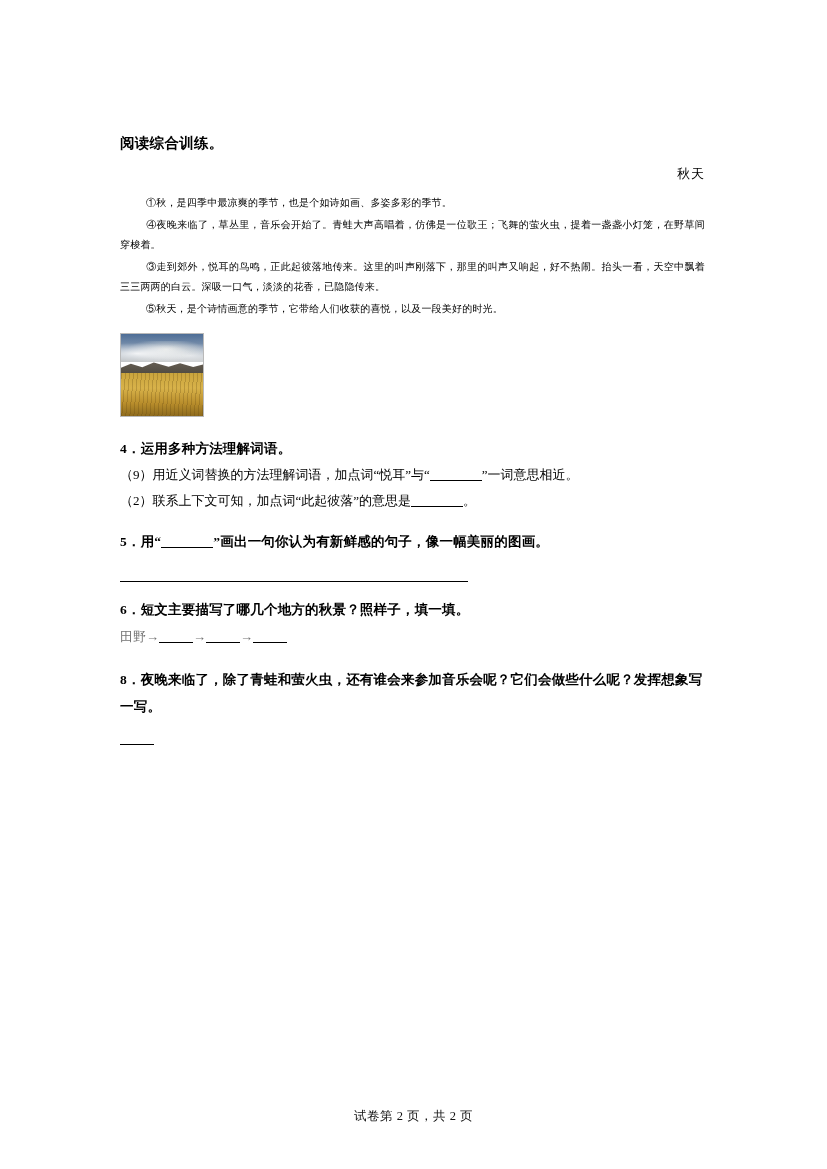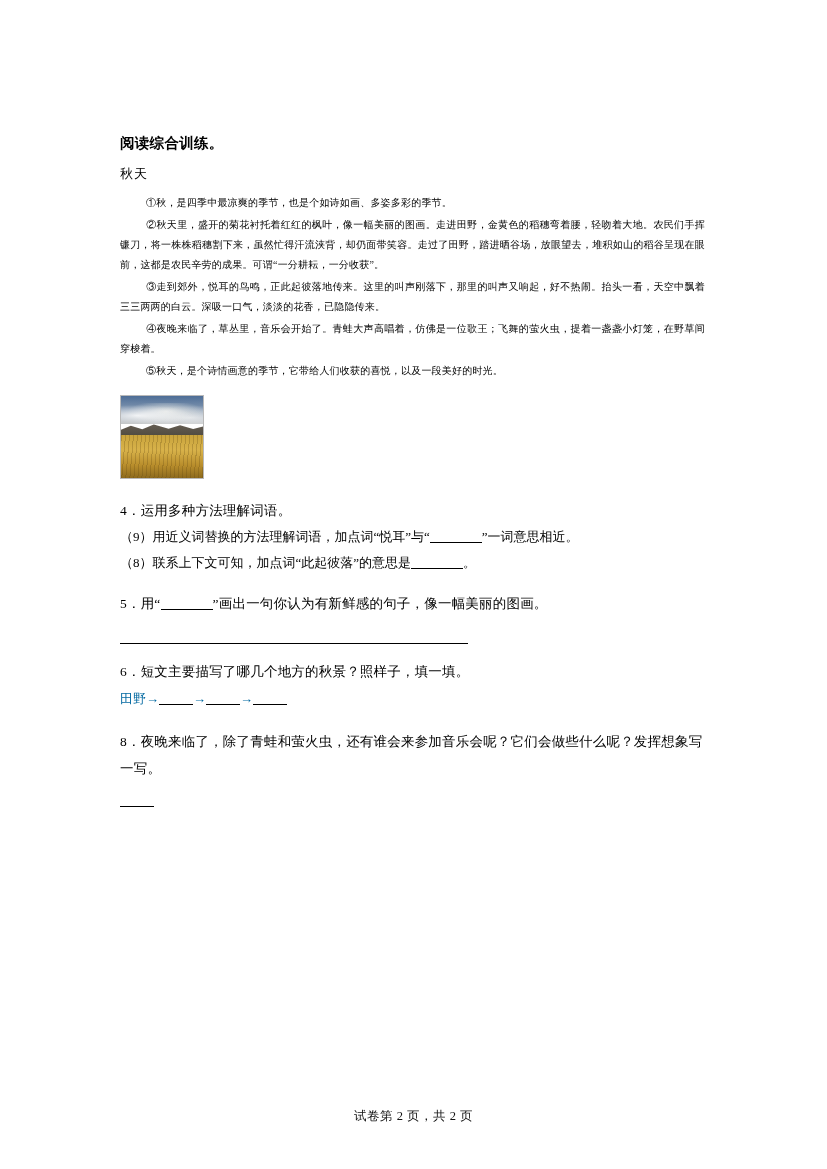--- a/index.html
+++ b/index.html
@@ -29,21 +29,21 @@
     width: 585px;
   }
   .lead {
     font-size: 14.5px;
     line-height: 1.6;
     margin: 0 0 10px 0;
     font-weight: 600;
     letter-spacing: 0.3px;
   }
   .article-title {
-    text-align: left;
+    text-align: right;
     font-size: 13px;
     margin: 6px 0 10px 0;
     letter-spacing: 1px;
   }
   .para {
     font-size: 10px;
     line-height: 2.0;
     margin: 0 0 2px 0;
     text-align: justify;
     text-indent: 0;
@@ -102,21 +102,21 @@
   .q-block {
     margin-top: 14px;
   }
   .q {
     font-size: 13.5px;
     line-height: 2.0;
     margin: 0;
     letter-spacing: 0.2px;
   }
   .q-main {
-    font-weight: 400;
+    font-weight: 700;
     margin-top: 14px;
   }
   .q-sub {
     font-size: 13px;
     line-height: 2.0;
     margin: 0;
   }
   .blank {
     display: inline-block;
     border-bottom: 1px solid #000;
@@ -137,21 +137,21 @@
     display: block;
     border-bottom: 1px solid #000;
     width: 34px;
     height: 18px;
     margin: 6px 0 0 0;
   }
   .arrow-line {
     font-size: 13px;
     line-height: 2.2;
     margin: 0;
-    color: #0369a1;
+    color: #737373;
   }
   .footer {
     position: absolute;
     left: 0;
     right: 0;
     bottom: 44px;
     text-align: center;
     font-size: 12.5px;
     letter-spacing: 0.5px;
     color: #111;
@@ -162,36 +162,35 @@
 
 <div class="page">
 
   <div class="content">
 
     <p class="lead">阅读综合训练。</p>
 
     <p class="article-title">秋天</p>
 
     <p class="para"><span class="indent"></span><span>①秋，是四季中最凉爽的季节，也是个如诗如画、多姿多彩的季节。</span></p>
-    <p class="para"><span class="indent"></span><span>②秋天里，盛开的菊花衬托着红红的枫叶，像一幅美丽的图画。走进田野，金黄色的稻穗弯着腰，轻吻着大地。农民们手挥镰刀，将一株株稻穗割下来，虽然忙得汗流浃背，却仍面带笑容。走过了田野，踏进晒谷场，放眼望去，堆积如山的稻谷呈现在眼前，这都是农民辛劳的成果。可谓“一分耕耘，一分收获”。</span></p>
+    <p class="para"><span class="indent"></span><span>④夜晚来临了，草丛里，音乐会开始了。青蛙大声高唱着，仿佛是一位歌王；飞舞的萤火虫，提着一盏盏小灯笼，在野草间穿梭着。</span></p>
     <p class="para"><span class="indent"></span><span>③走到郊外，悦耳的鸟鸣，正此起彼落地传来。这里的叫声刚落下，那里的叫声又响起，好不热闹。抬头一看，天空中飘着三三两两的白云。深吸一口气，淡淡的花香，已隐隐传来。</span></p>
-    <p class="para"><span class="indent"></span><span>④夜晚来临了，草丛里，音乐会开始了。青蛙大声高唱着，仿佛是一位歌王；飞舞的萤火虫，提着一盏盏小灯笼，在野草间穿梭着。</span></p>
     <p class="para"><span class="indent"></span><span>⑤秋天，是个诗情画意的季节，它带给人们收获的喜悦，以及一段美好的时光。</span></p>
 
     <div class="figure">
       <div class="fig-sky"></div>
       <div class="fig-clouds"></div>
       <div class="fig-hills"></div>
       <div class="fig-field"></div>
     </div>
 
     <div class="q-block">
       <p class="q q-main"><span>4．</span><span>运用多种方法理解词语。</span></p>
       <p class="q-sub"><span>（9）用近义词替换的方法理解词语，加点词“悦耳”与“</span><span class="blank blank-md"></span><span>”一词意思相近。</span></p>
-      <p class="q-sub"><span>（8）联系上下文可知，加点词“此起彼落”的意思是</span><span class="blank blank-md"></span><span>。</span></p>
+      <p class="q-sub"><span>（2）联系上下文可知，加点词“此起彼落”的意思是</span><span class="blank blank-md"></span><span>。</span></p>
     </div>
 
     <div class="q-block">
       <p class="q q-main"><span>5．</span><span>用“</span><span class="blank blank-md"></span><span>”画出一句你认为有新鲜感的句子，像一幅美丽的图画。</span></p>
       <span class="answer-rule"></span>
     </div>
 
     <div class="q-block">
       <p class="q q-main"><span>6．</span><span>短文主要描写了哪几个地方的秋景？照样子，填一填。</span></p>
       <p class="arrow-line"><span>田野→</span><span class="blank blank-sm"></span><span>→</span><span class="blank blank-sm"></span><span>→</span><span class="blank blank-sm"></span></p>

